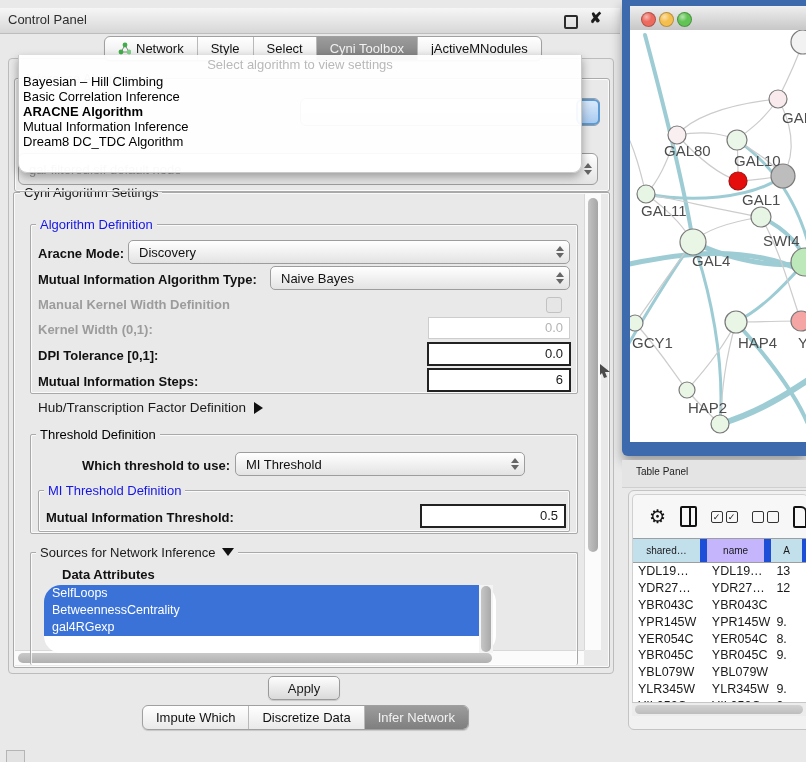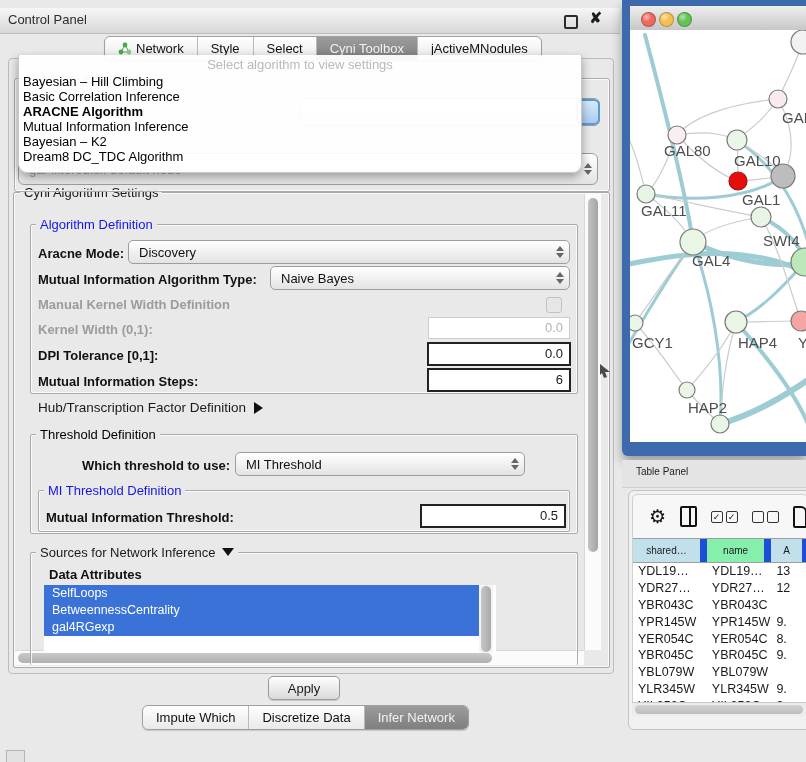--- a/index.html
+++ b/index.html
@@ -53,21 +53,21 @@
   .lbl.dis{color:#9c9c9c;}
   .field{height:20px;background:#fff;border:2px solid #222;font-size:13px;line-height:20px;
     text-align:right;padding:0 6px;box-sizing:content-box;}
   .field.dis{border:1px solid #cdcdcd;color:#b4b4b4;}
   .cbox{width:14px;height:14px;border:1px solid #c2c2c2;border-radius:3px;background:#e6e6e6;}
   .tri-right{display:inline-block;width:0;height:0;border-top:6px solid transparent;
     border-bottom:6px solid transparent;border-left:9px solid #111;margin-left:8px;vertical-align:-2px;}
   .tri-down{display:inline-block;width:0;height:0;border-left:6px solid transparent;
     border-right:6px solid transparent;border-top:8px solid #111;margin-left:6px;vertical-align:1px;}
   
-  .attr-list{left:44px;top:585px;width:452px;height:68px;background:#fff;overflow:hidden;}
+  .attr-list{left:44px;top:585px;width:452px;height:68px;background:#fff;overflow:hidden;border-radius:17px;}
   .attr-list .row{height:17px;line-height:17px;background:#3b72d8;color:#fff;
     padding-left:8px;font-size:12.5px;width:433px;}
   .attr-vscroll{left:479px;top:585px;width:14px;height:68px;background:#f4f4f4;}
   .attr-vthumb{left:2px;top:1px;width:10px;height:66px;border-radius:5px;
     background:linear-gradient(90deg,#c6c6c6,#a9a9a9);}
   
   .vscroll{background:#fbfbfb;border-left:1px solid #d8d8d8;}
   .vthumb{border-radius:6px;background:linear-gradient(90deg,#c3c3c3,#a5a5a5);}
   .hscroll{background:#fbfbfb;border-top:1px solid #d8d8d8;}
   .hthumb{border-radius:6px;background:linear-gradient(#c9c9c9,#b0b0b0);}
@@ -159,21 +159,20 @@
       <i class="dn"></i>
     </span>
 </div>
 
 <div class="abs popup" id="algo-popup">
   <div class="prompt">Select algorithm to view settings</div>
 <div class="it">Bayesian – Hill Climbing</div>
     <div class="it">Basic Correlation Inference</div>
     <div class="it bold">ARACNE Algorithm</div>
     <div class="it">Mutual Information Inference</div>
-    <div class="it">Bayesian – K2</div>
     <div class="it">Dream8 DC_TDC Algorithm</div>
   </div>
 
 <div class="abs group" style="left:13px;top:192px;width:595px;height:474px;"></div>
 <span class="abs gtitle" style="left:20px;top:185px;">Cyni Algorithm Settings</span>
 
 <div class="abs vscroll" style="left:584px;top:194px;width:16px;height:456px;">
   <div class="abs vthumb" style="left:3px;top:4px;width:10px;height:354px;"></div>
 </div>
 <div class="abs hscroll" style="left:15px;top:650px;width:569px;height:14px;">
@@ -227,21 +226,21 @@
     </span>
 </div>
 
 <div class="abs group" style="left:38px;top:490px;width:530px;height:40px;"></div>
 <span class="abs gtitle t-blue" style="left:44px;top:483px;">MI Threshold Definition</span>
 <span class="abs lbl" style="left:46px;top:510px;">Mutual Information Threshold:</span>
 <div class="abs field" style="left:420px;top:504px;width:130px;">0.5</div>
 
 <div class="abs group" style="left:30px;top:552px;width:546px;height:112px;border-bottom:none;"></div>
 <span class="abs gtitle" style="left:36px;top:545px;"><span>Sources for Network Inference</span><span class="tri-down"></span></span>
-<span class="abs lbl" style="left:28px;top:567px;padding-left:21px;">Data Attributes</span>
+<span class="abs lbl" style="left:41px;top:567px;padding-left:21px;">Data Attributes</span>
 <div class="abs attr-list" id="attr-list">
     <div class="row">SelfLoops</div>
     <div class="row">BetweennessCentrality</div>
     <div class="row">gal4RGexp</div>
   </div>
 <div class="abs attr-vscroll">
   <div class="abs attr-vthumb"></div>
 </div>
 
 <div class="abs btn" style="left:268px;top:676px;width:70px;">Apply</div>
@@ -350,21 +349,21 @@
     </span>
   <span class="ic-ck">
       <span class="b"></span>
       <span class="b"></span>
     </span>
   <span class="ic-doc"></span>
 </div>
 <div class="abs tbl" id="tbl">
     <div class="th">
       <div class="c" style="width: 79px; background: rgb(194, 223, 236);">shared…</div>
-      <div class="c" style="width: 69px; background: #86efac;">name</div>
+      <div class="c" style="width: 69px; background: #c4b5fd;">name</div>
       <div class="c" style="width: 40px; background: rgb(194, 223, 236);">A</div>
     </div>
     <div class="tr">
       <div class="c" style="width: 79px;">YDL19…</div>
       <div class="c" style="width: 69px;">YDL19…</div>
       <div class="c" style="width: 40px;">13</div>
     </div>
     <div class="tr">
       <div class="c" style="width: 79px;">YDR27…</div>
       <div class="c" style="width: 69px;">YDR27…</div>

